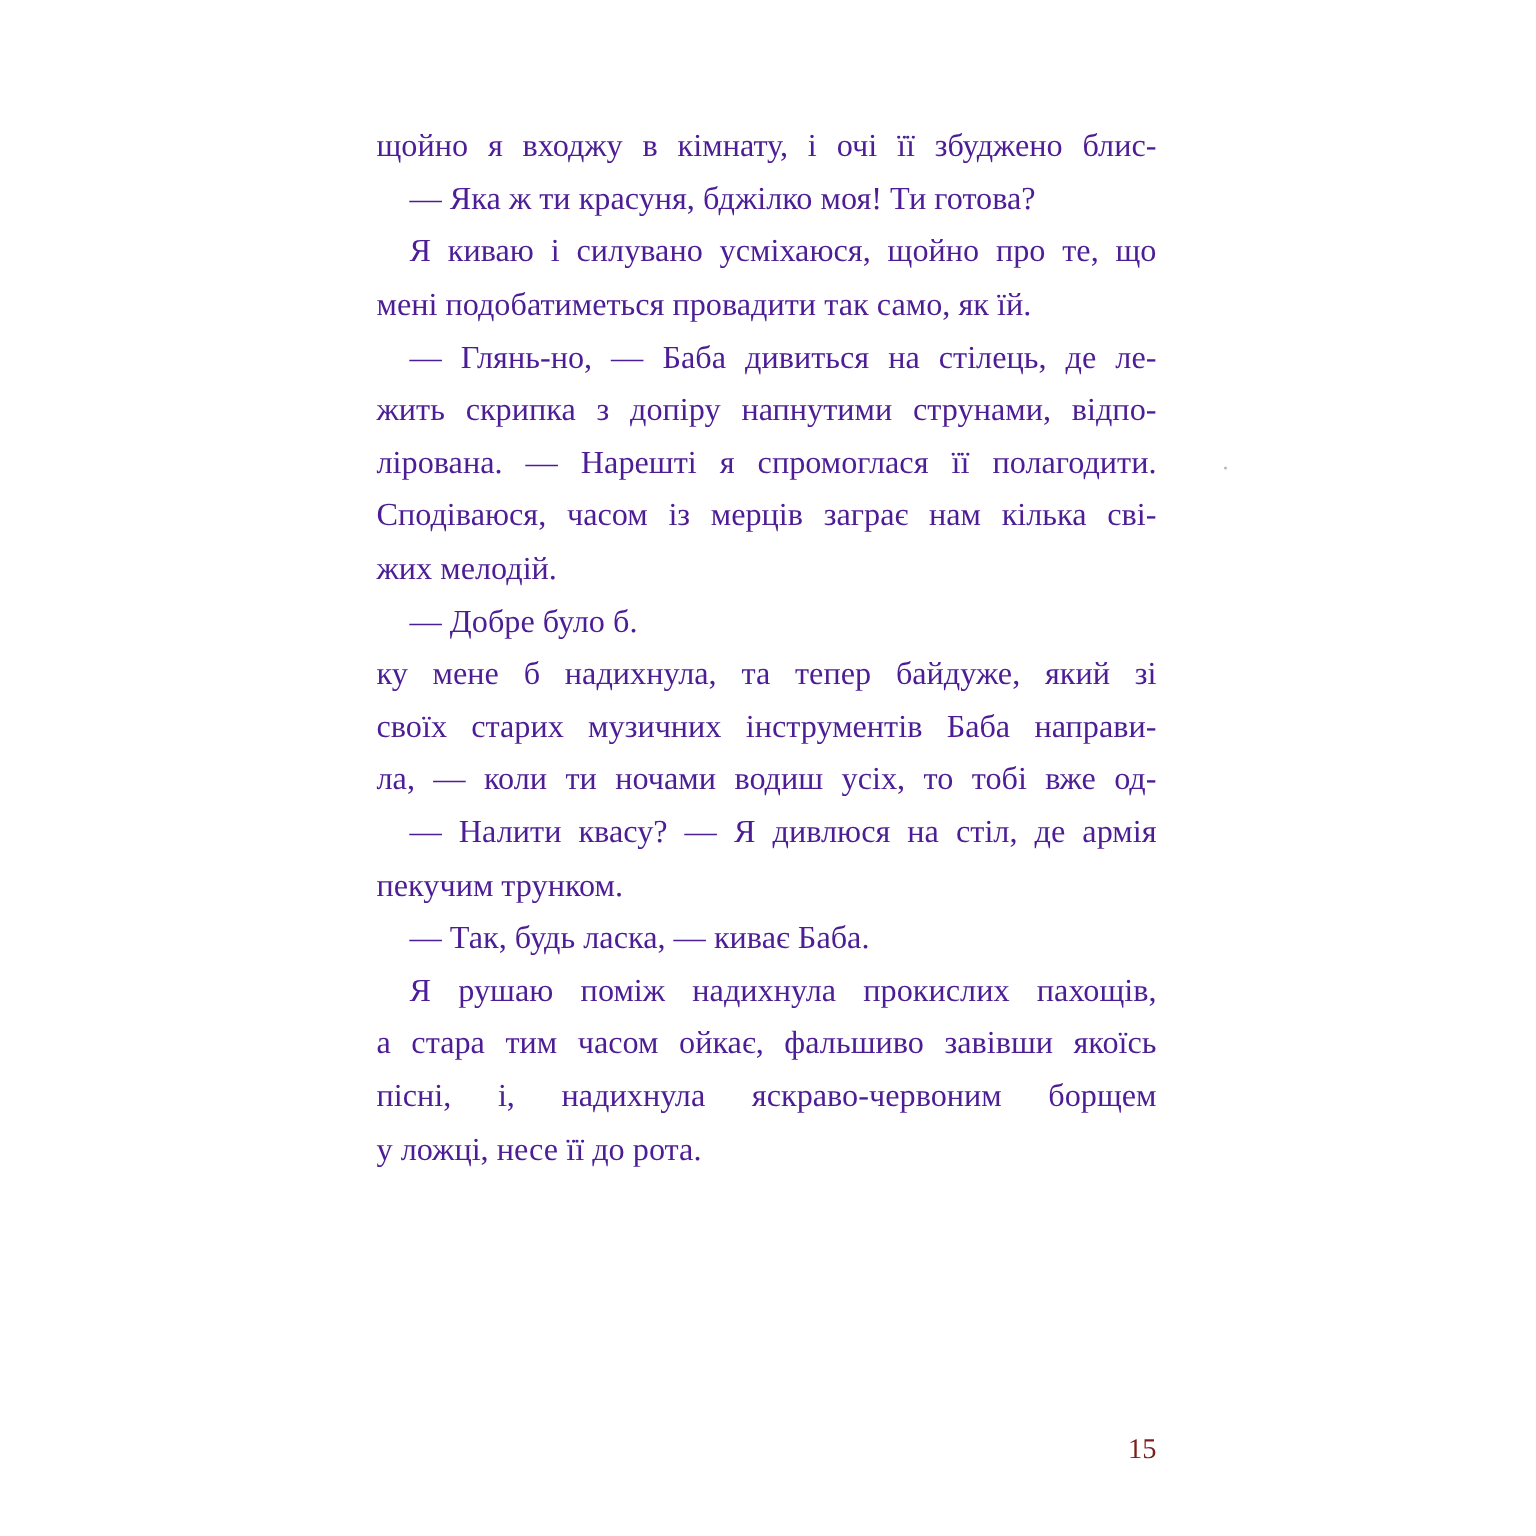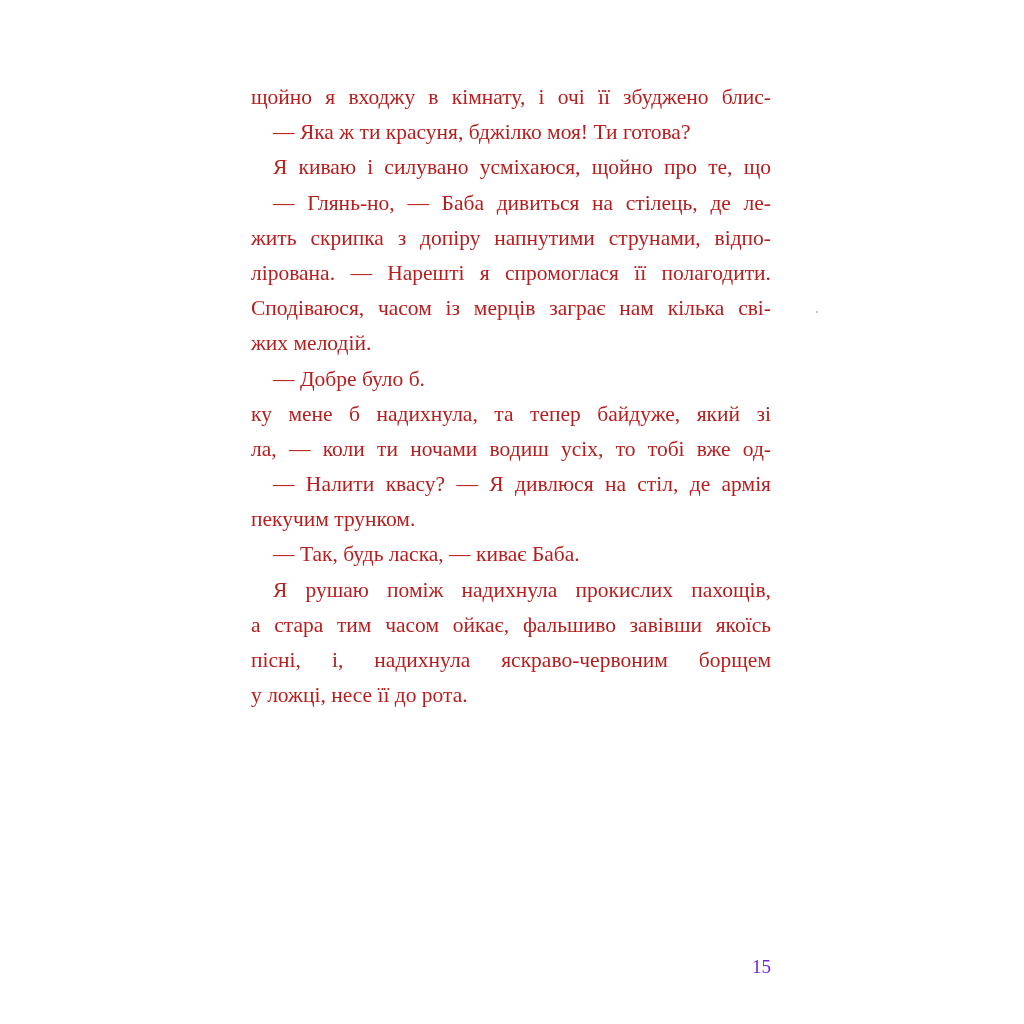--- a/index.html
+++ b/index.html
@@ -21,21 +21,21 @@
       background: #ffffff;
     }
     .text-block {
       position: absolute;
       left: 251px;
       top: 80px;
       width: 520px;
       font-family: "Liberation Serif", "DejaVu Serif", serif;
       font-size: 21.5px;
       line-height: 35.2px;
-      color: #b91c1c;
+      color: #4c1d95;
     }
     .line {
       display: block;
       height: 35.2px;
       white-space: nowrap;
       text-align: justify;
       text-align-last: justify;
     }
     .line.last {
       text-align-last: left;
@@ -44,47 +44,49 @@
       padding-left: 22px;
     }
     .page-number {
       position: absolute;
       left: 743px;
       top: 956px;
       width: 28px;
       text-align: right;
       font-family: "Liberation Serif", "DejaVu Serif", serif;
       font-size: 19px;
-      color: #6d28d9;
+      color: #7f1d1d;
     }
     .speck {
       position: absolute;
       left: 816px;
       top: 311px;
       width: 2px;
       height: 2px;
       background: #b8b8b8;
       border-radius: 1px;
     }
   </style>
 </head>
 <body>
 
 <div class="page">
   <div class="text-block">
     <span class="line">щойно я входжу в кімнату, і очі її збуджено блис-</span>
     <span class="line indent last">— Яка ж ти красуня, бджілко моя! Ти готова?</span>
     <span class="line indent">Я киваю і силувано усміхаюся, щойно про те, що</span>
+    <span class="line last">мені подобатиметься провадити так само, як їй.</span>
     <span class="line indent">— Глянь-но, — Баба дивиться на стілець, де ле-</span>
     <span class="line">жить скрипка з допіру напнутими струнами, відпо-</span>
     <span class="line">лірована. — Нарешті я спромоглася її полагодити.</span>
     <span class="line">Сподіваюся, часом із мерців заграє нам кілька сві-</span>
     <span class="line last">жих мелодій.</span>
     <span class="line indent last">— Добре було б.</span>
     <span class="line">ку мене б надихнула, та тепер байдуже, який зі</span>
+    <span class="line">своїх старих музичних інструментів Баба направи-</span>
     <span class="line">ла, — коли ти ночами водиш усіх, то тобі вже од-</span>
     <span class="line indent">— Налити квасу? — Я дивлюся на стіл, де армія</span>
     <span class="line last">пекучим трунком.</span>
     <span class="line indent last">— Так, будь ласка, — киває Баба.</span>
     <span class="line indent">Я рушаю поміж надихнула прокислих пахощів,</span>
     <span class="line">а стара тим часом ойкає, фальшиво завівши якоїсь</span>
     <span class="line">пісні, і, надихнула яскраво-червоним борщем</span>
     <span class="line last">у ложці, несе її до рота.</span>
   </div>
 

